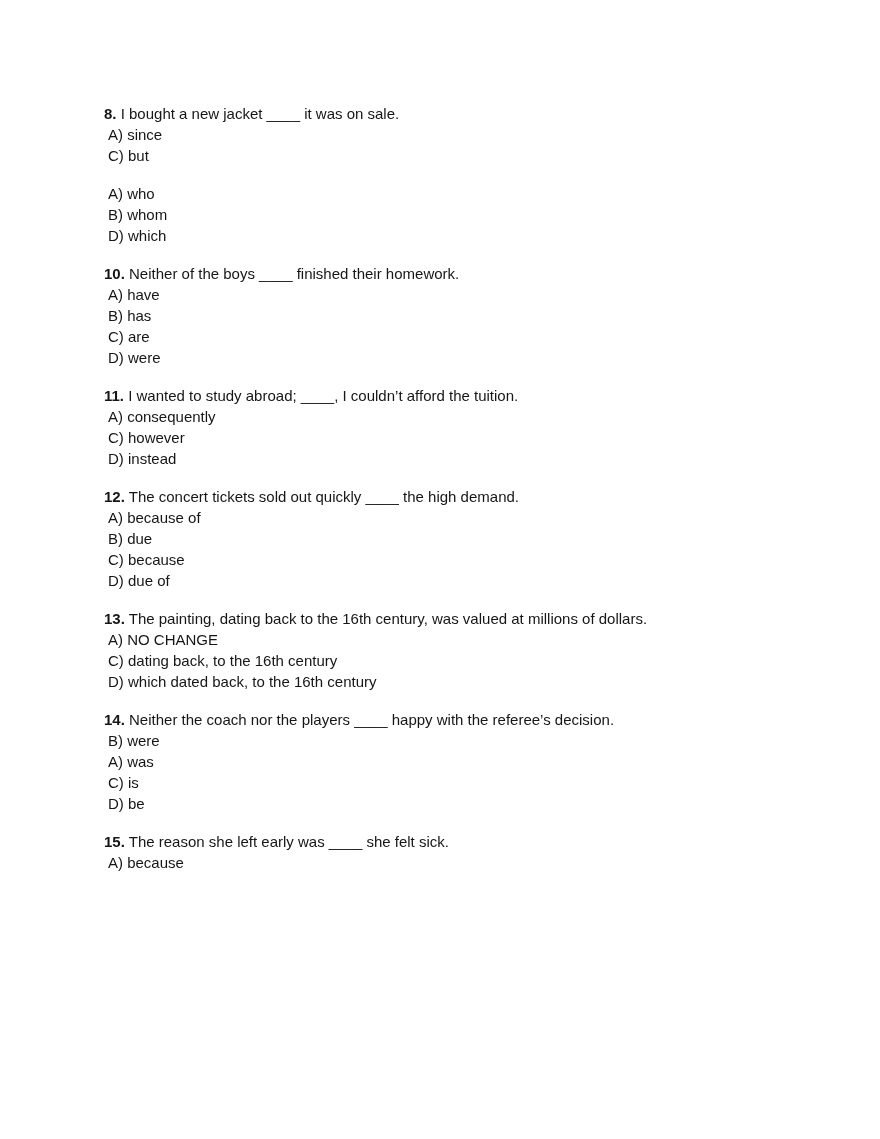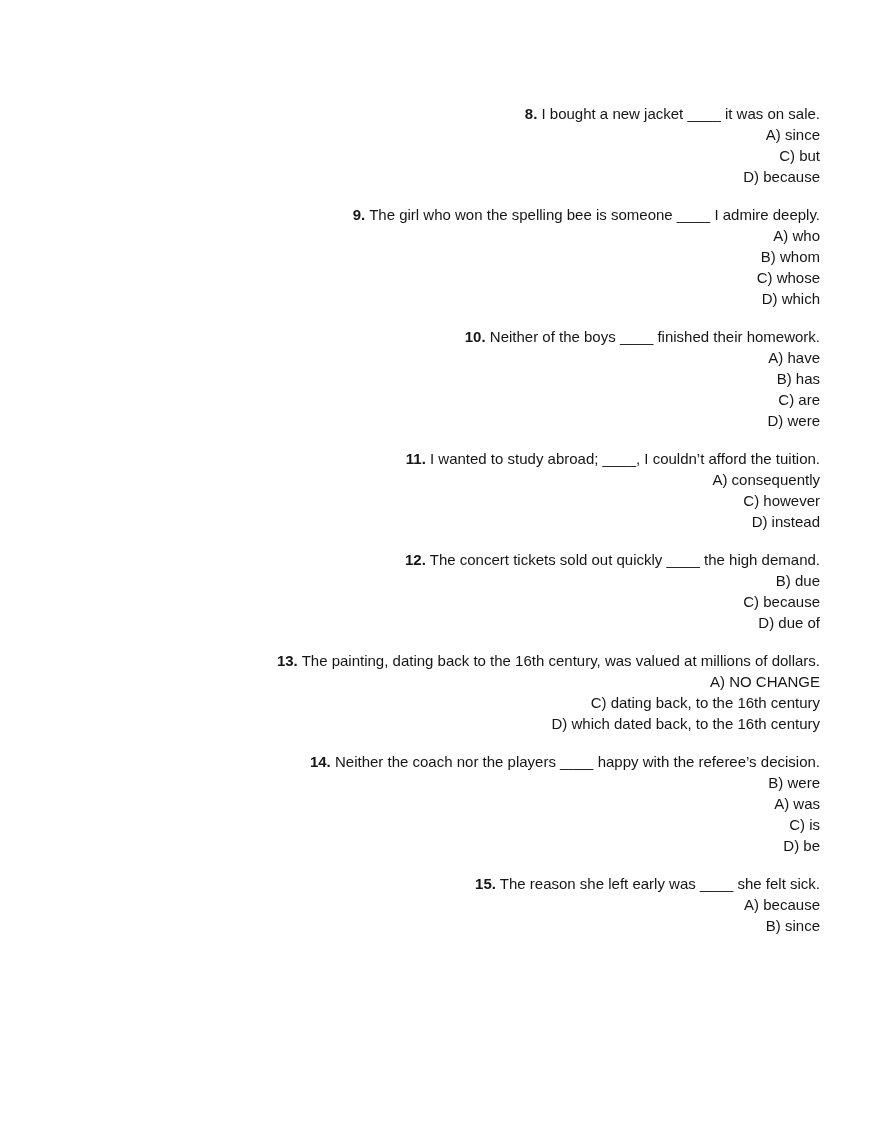--- a/index.html
+++ b/index.html
@@ -13,21 +13,20 @@
     overflow: hidden;
     position: relative;
     font-family: "Liberation Sans", "DejaVu Sans", sans-serif;
     color: #161616;
   }
   .page-content {
     position: absolute;
     top: 103px;
     left: 104px;
     right: 60px;
-    text-align: right;
   }
   .question {
     margin: 0 0 17px 0;
   }
   .question p {
     margin: 0;
     font-size: 15px;
     line-height: 21px;
     white-space: pre-wrap;
   }
@@ -40,48 +39,46 @@
 </style>
 </head>
 <body>
 
 <div class="page-content">
 
   <div class="question">
     <p><span class="qnum">8.</span> <span>I bought a new jacket ____ it was on sale.</span></p>
     <p class="option">A) since</p>
     <p class="option">C) but</p>
-    <p class="option">D) because</p>
   </div>
 
   <div class="question">
-    <p><span class="qnum">9.</span> <span>The girl who won the spelling bee is someone ____ I admire deeply.</span></p>
     <p class="option">A) who</p>
     <p class="option">B) whom</p>
-    <p class="option">C) whose</p>
     <p class="option">D) which</p>
   </div>
 
   <div class="question">
     <p><span class="qnum">10.</span> <span>Neither of the boys ____ finished their homework.</span></p>
     <p class="option">A) have</p>
     <p class="option">B) has</p>
     <p class="option">C) are</p>
     <p class="option">D) were</p>
   </div>
 
   <div class="question">
     <p><span class="qnum">11.</span> <span>I wanted to study abroad; ____, I couldn’t afford the tuition.</span></p>
     <p class="option">A) consequently</p>
     <p class="option">C) however</p>
     <p class="option">D) instead</p>
   </div>
 
   <div class="question">
     <p><span class="qnum">12.</span> <span>The concert tickets sold out quickly ____ the high demand.</span></p>
+    <p class="option">A) because of</p>
     <p class="option">B) due</p>
     <p class="option">C) because</p>
     <p class="option">D) due of</p>
   </div>
 
   <div class="question">
     <p><span class="qnum">13.</span> <span>The painting, dating back to the 16th century, was valued at millions of dollars.</span></p>
     <p class="option">A) NO CHANGE</p>
     <p class="option">C) dating back, to the 16th century</p>
     <p class="option">D) which dated back, to the 16th century</p>
@@ -91,16 +88,15 @@
     <p><span class="qnum">14.</span> <span>Neither the coach nor the players ____ happy with the referee’s decision.</span></p>
     <p class="option">B) were</p>
     <p class="option">A) was</p>
     <p class="option">C) is</p>
     <p class="option">D) be</p>
   </div>
 
   <div class="question">
     <p><span class="qnum">15.</span> <span>The reason she left early was ____ she felt sick.</span></p>
     <p class="option">A) because</p>
-    <p class="option">B) since</p>
   </div>
 
 </div>
 
 </body></html>

